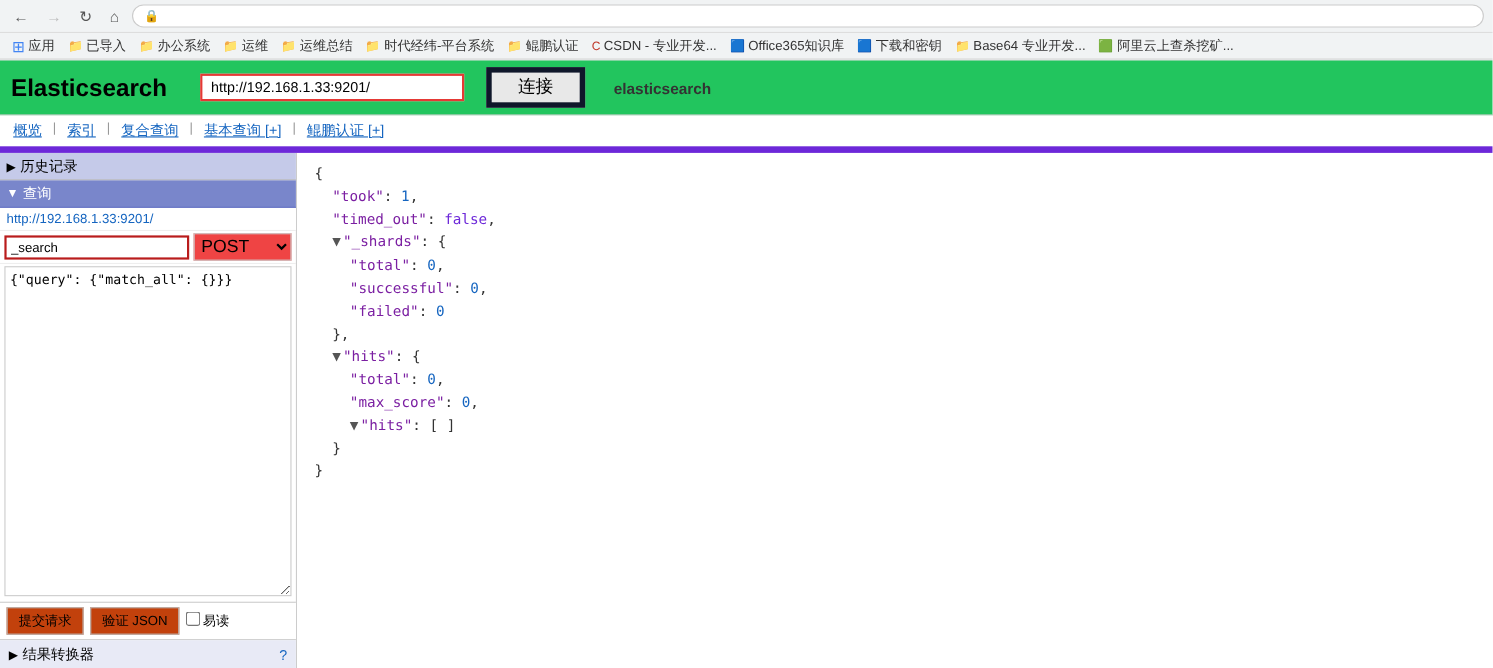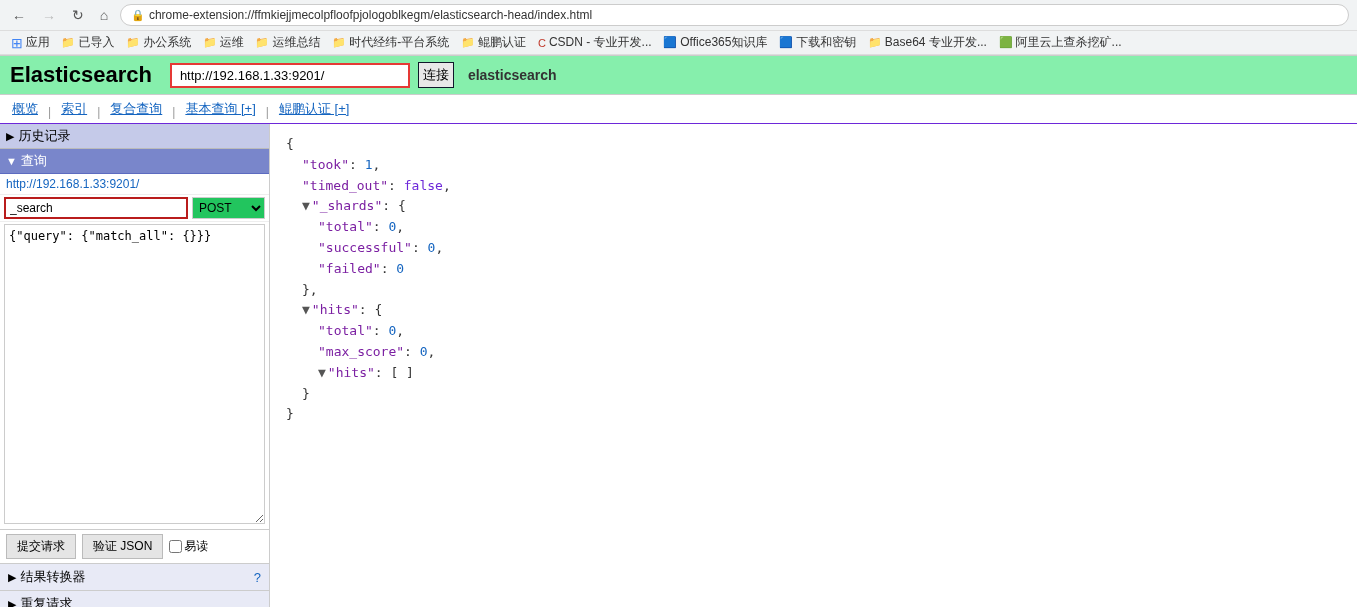--- a/index.html
+++ b/index.html
@@ -13,57 +13,57 @@
     .address-bar { flex: 1; display: flex; align-items: center; background: #fff; border: 1px solid #ccc; border-radius: 12px; padding: 3px 10px; font-size: 12px; }
     .address-bar .lock-icon { color: #888; margin-right: 4px; font-size: 11px; }
     .address-text { flex: 1; color: #333; font-size: 12px; }
 
     .bookmarks-bar { display: flex; align-items: center; padding: 2px 8px; gap: 6px; background: #f1f3f4; border-bottom: 1px solid #ddd; font-size: 12px; flex-wrap: nowrap; overflow: hidden; }
     .bookmark-item { display: flex; align-items: center; gap: 3px; cursor: pointer; white-space: nowrap; padding: 1px 3px; color: #333; }
     .bm-icon { font-size: 11px; }
     .bm-icon-apps { font-size: 14px; color: #4285f4; }
 
     
-    .es-header { display: flex; align-items: center; padding: 6px 10px; gap: 8px; border-bottom: 1px solid #ccc; background: #86efac; }
+    .es-header { display: flex; align-items: center; padding: 6px 10px; gap: 20px; border-bottom: 1px solid #ccc; background: #22c55e; }
     .es-logo { font-size: 22px; font-weight: bold; color: #000; margin-right: 10px; }
     .es-url-input { border: 2px solid #e53935; padding: 3px 8px; font-size: 13px; width: 240px; outline: none; }
-    .es-connect-btn { background: #e8e8e8; border: 1px solid #0f172a; padding: 3px 4px; font-size: 13px; cursor: pointer; }
+    .es-connect-btn { background: #e8e8e8; border: 5px solid #0f172a; padding: 3px 24px; font-size: 16px; cursor: pointer; }
     .es-cluster-name { font-size: 14px; font-weight: bold; color: #333; margin-left: 6px; }
     .es-health-badge { background: #2e7d32; color: #fff; padding: 2px 10px; font-size: 13px; font-weight: bold; border-radius: 2px; }
 
     
-    .es-nav { display: flex; align-items: flex-end; padding: 4px 8px; border-bottom: 1px solid #6d28d9; background: #fff; gap: 6px; }
+    .es-nav { display: flex; align-items: flex-start; padding: 4px 8px; border-bottom: 6px solid #6d28d9; background: #fff; gap: 6px; }
     .es-nav-tab { font-size: 13px; color: #1565c0; cursor: pointer; padding: 1px 4px; text-decoration: underline; }
     .es-nav-sep { color: #999; font-size: 12px; }
 
     
     .main-area { display: flex; flex: 1; overflow: hidden; }
 
     
     .left-panel { width: 270px; min-width: 270px; border-right: 1px solid #ccc; display: flex; flex-direction: column; background: #fff; }
 
     
     .section-header { display: flex; align-items: center; padding: 3px 6px; background: #c5cae9; border-bottom: 1px solid #bbb; cursor: pointer; font-size: 13px; color: #000; }
     .section-arrow { margin-right: 4px; font-size: 11px; }
 
     
     .query-section-header { display: flex; align-items: center; padding: 3px 6px; background: #7986cb; border-bottom: 1px solid #5c6bc0; cursor: pointer; font-size: 13px; color: #fff; }
 
     .query-url { padding: 3px 6px; font-size: 12px; color: #1565c0; background: #fff; border-bottom: 1px solid #eee; }
 
     .endpoint-row { display: flex; align-items: center; padding: 2px 4px; border-bottom: 1px solid #eee; }
     .endpoint-input { flex: 1; border: 2px solid #b91c1c; padding: 2px 4px; font-size: 12px; outline: none; }
-    .method-select { border: 1px solid #ccc; padding: 2px 2px; font-size: 12px; background: #22c55e; margin-left: 4px; }
+    .method-select { border: 1px solid #ccc; padding: 2px 2px; font-size: 16px; background: #ef4444; margin-left: 4px; }
 
     .query-body-area { flex: 1; padding: 2px 4px; }
     .query-textarea { width: 100%; height: 300px; border: 1px solid #ccc; font-size: 12px; font-family: monospace; resize: vertical; padding: 4px; outline: none; }
 
     .action-bar { display: flex; align-items: center; padding: 4px 6px; border-top: 1px solid #ccc; gap: 6px; background: #fff; }
-    .action-btn { background: #e5e5e5; border: 1px solid #bbb; padding: 3px 10px; font-size: 12px; cursor: pointer; }
-    .easy-read-cb { display: flex; align-items: center; gap: 2px; font-size: 12px; cursor: pointer; }
+    .action-btn { background: #c2410c; border: 1px solid #bbb; padding: 3px 10px; font-size: 12px; cursor: pointer; }
+    .easy-read-cb { display: flex; align-items: flex-start; gap: 2px; font-size: 12px; cursor: pointer; }
 
     
     .collapsible-section { border-top: 1px solid #ccc; }
     .collapsible-header { display: flex; align-items: center; justify-content: space-between; padding: 4px 8px; background: #e8eaf6; cursor: pointer; font-size: 13px; color: #000; }
     .collapsible-arrow { font-size: 11px; }
     .collapsible-question { color: #1565c0; font-size: 13px; cursor: pointer; }
 
     
     .right-panel { flex: 1; padding: 10px 16px; font-family: monospace; font-size: 13px; overflow: auto; background: #fff; }
     .json-line { line-height: 1.6; white-space: pre; }
@@ -79,21 +79,20 @@
 <body>
 
 <div class="browser-chrome">
   <div class="nav-bar">
     <button class="nav-btn">←</button>
     <button class="nav-btn" disabled="">→</button>
     <button class="nav-btn">↻</button>
     <button class="nav-btn">⌂</button>
     <div class="address-bar">
       <span class="lock-icon">🔒</span>
-      <span class="address-text">chrome-extension://ffmkiejjmecolpfloofpjologoblkegm/elasticsearch-head/index.html</span>
     </div>
   </div>
   <div class="bookmarks-bar">
     <span class="bookmark-item">
       <span class="bm-icon-apps">​⊞</span>
       <span>应用</span>
     </span>
     <span class="bookmark-item">
       <span class="bm-icon">📁</span>
       <span>已导入</span>

